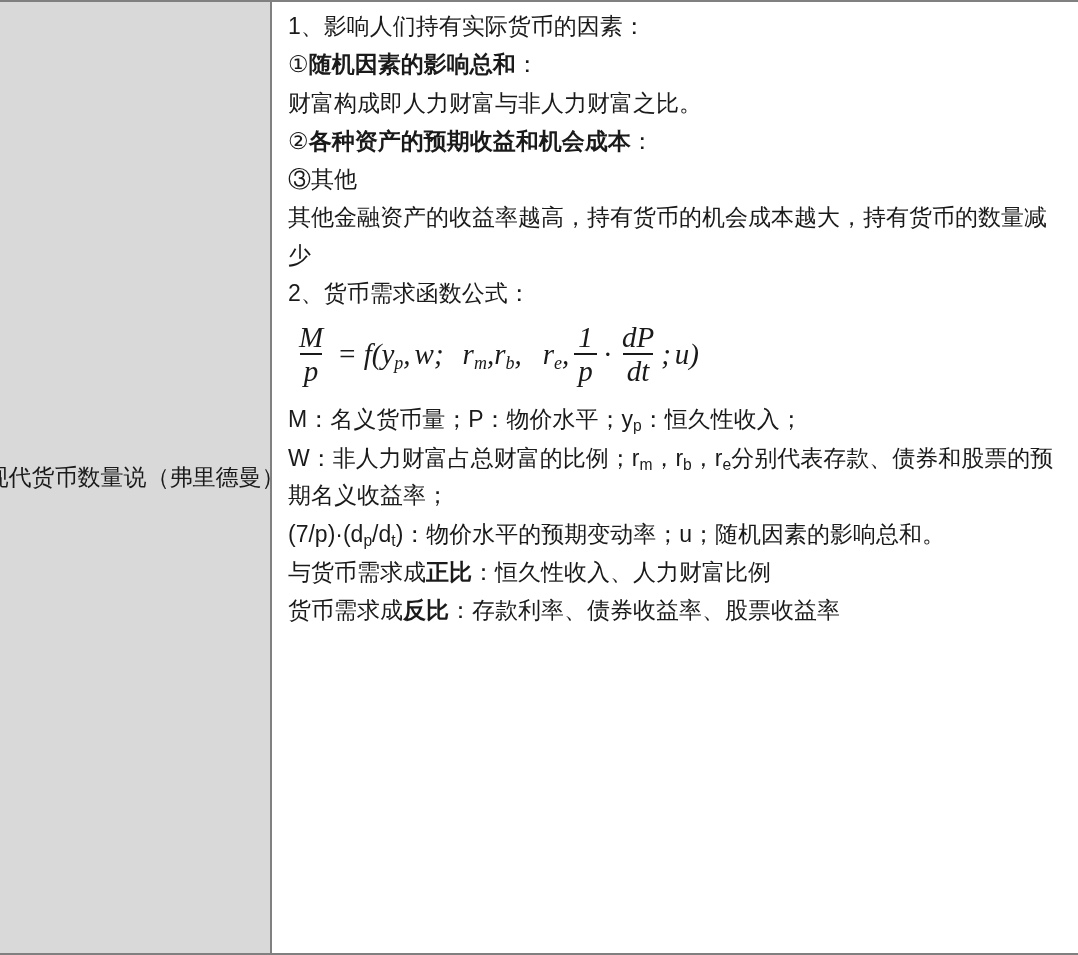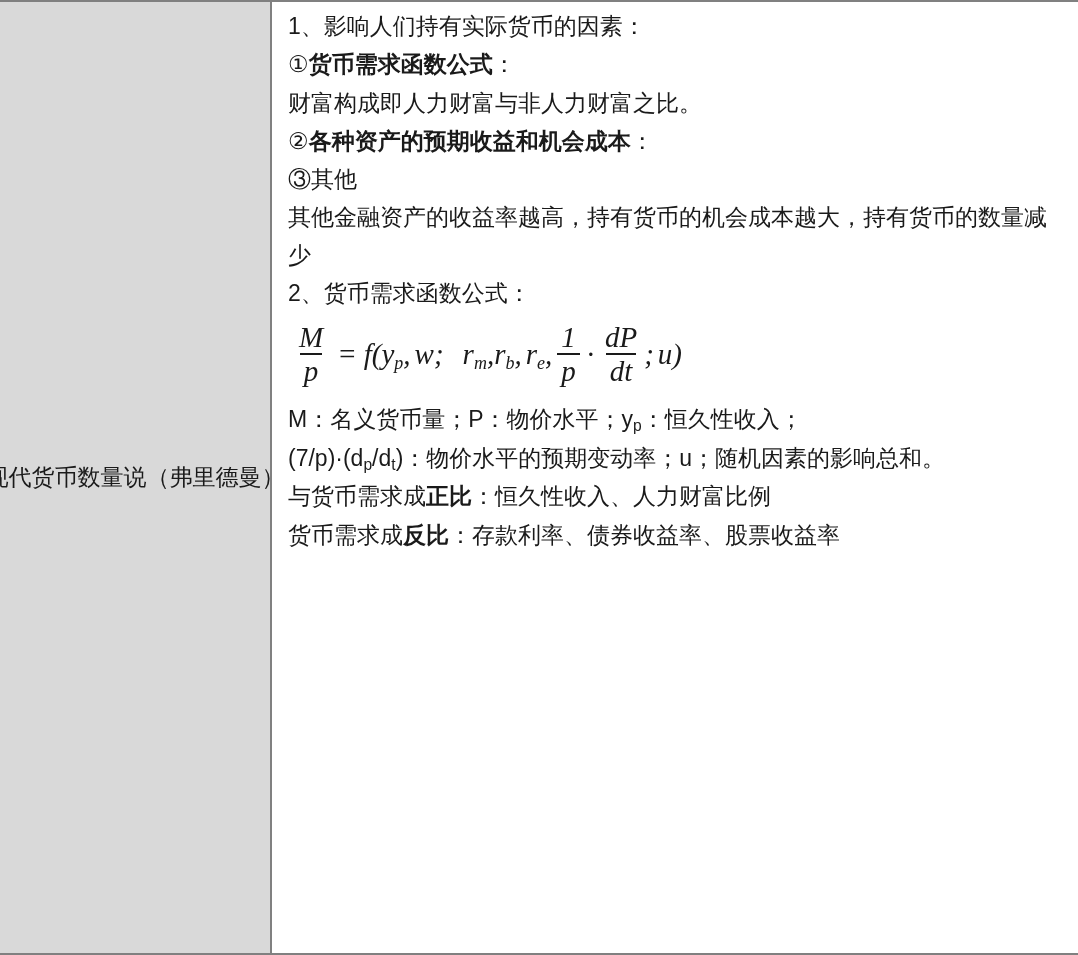--- a/index.html
+++ b/index.html
@@ -104,21 +104,21 @@
 
   <div class="cell-label">
     <div class="line">现代货币数量说</div>
     <div class="line">（弗里德曼）</div>
   </div>
 
   <div class="cell-content">
 
     <p class="p">1、影响人们持有实际货币的因素：</p>
 
-    <p class="p"><span>①</span><b>货币需求函数公式</b><span>：</span></p>
+    <p class="p"><span>①</span><b>随机因素的影响总和</b><span>：</span></p>
 
     <p class="p">财富构成即人力财富与非人力财富之比。</p>
 
     <p class="p"><span>②</span><b>各种资产的预期收益和机会成本</b><span>：</span></p>
 
     <p class="p">③其他</p>
 
     <p class="p">其他金融资产的收益率越高，持有货币的机会成本越大，持有货币的数量减少</p>
 
     <p class="p">2、货币需求函数公式：</p>
@@ -132,38 +132,39 @@
       <span>f</span>
       <span>(</span>
       <span><span>y</span><sub>p</sub></span>
       <span>,</span>
       <span style="margin-left:4px">w</span>
       <span>;</span>
       <span style="margin-left:19px"><span>r</span><sub>m</sub></span>
       <span>,</span>
       <span style=""><span>r</span><sub>b</sub></span>
       <span>,</span>
-      <span style="margin-left:4px"><span>r</span><sub>e</sub></span>
+      <span style="margin-left:21px"><span>r</span><sub>e</sub></span>
       <span>,</span>
       <span class="frac" style="margin-left:5px">
         <span class="num">1</span>
         <span class="den">p</span>
       </span>
       <span class="dotop">·</span>
       <span class="frac">
         <span class="num">dP</span>
         <span class="den">dt</span>
       </span>
       <span>;</span>
       <span style="margin-left:4px">u</span>
       <span>)</span>
     </div>
 
     <p class="p nsub"><span>M：名义货币量；P：物价水平；y</span><sub>p</sub><span>：恒久性收入；</span></p>
 
+    <p class="p nsub"><span>W：非人力财富占总财富的比例；r</span><sub>m</sub><span>，r</span><sub>b</sub><span>，r</span><sub>e</sub><span>分别代表存款、债券和股票的预期名义收益率；</span></p>
 
     <p class="p nsub"><span>(7/p)·(d</span><sub>p</sub><span>/d</span><sub>t</sub><span>)：物价水平的预期变动率；u；随机因素的影响总和。</span></p>
 
     <p class="p"><span>与货币需求成</span><b>正比</b><span>：恒久性收入、人力财富比例</span></p>
 
     <p class="p"><span>货币需求成</span><b>反比</b><span>：存款利率、债券收益率、股票收益率</span></p>
 
   </div>
 </div>
 

